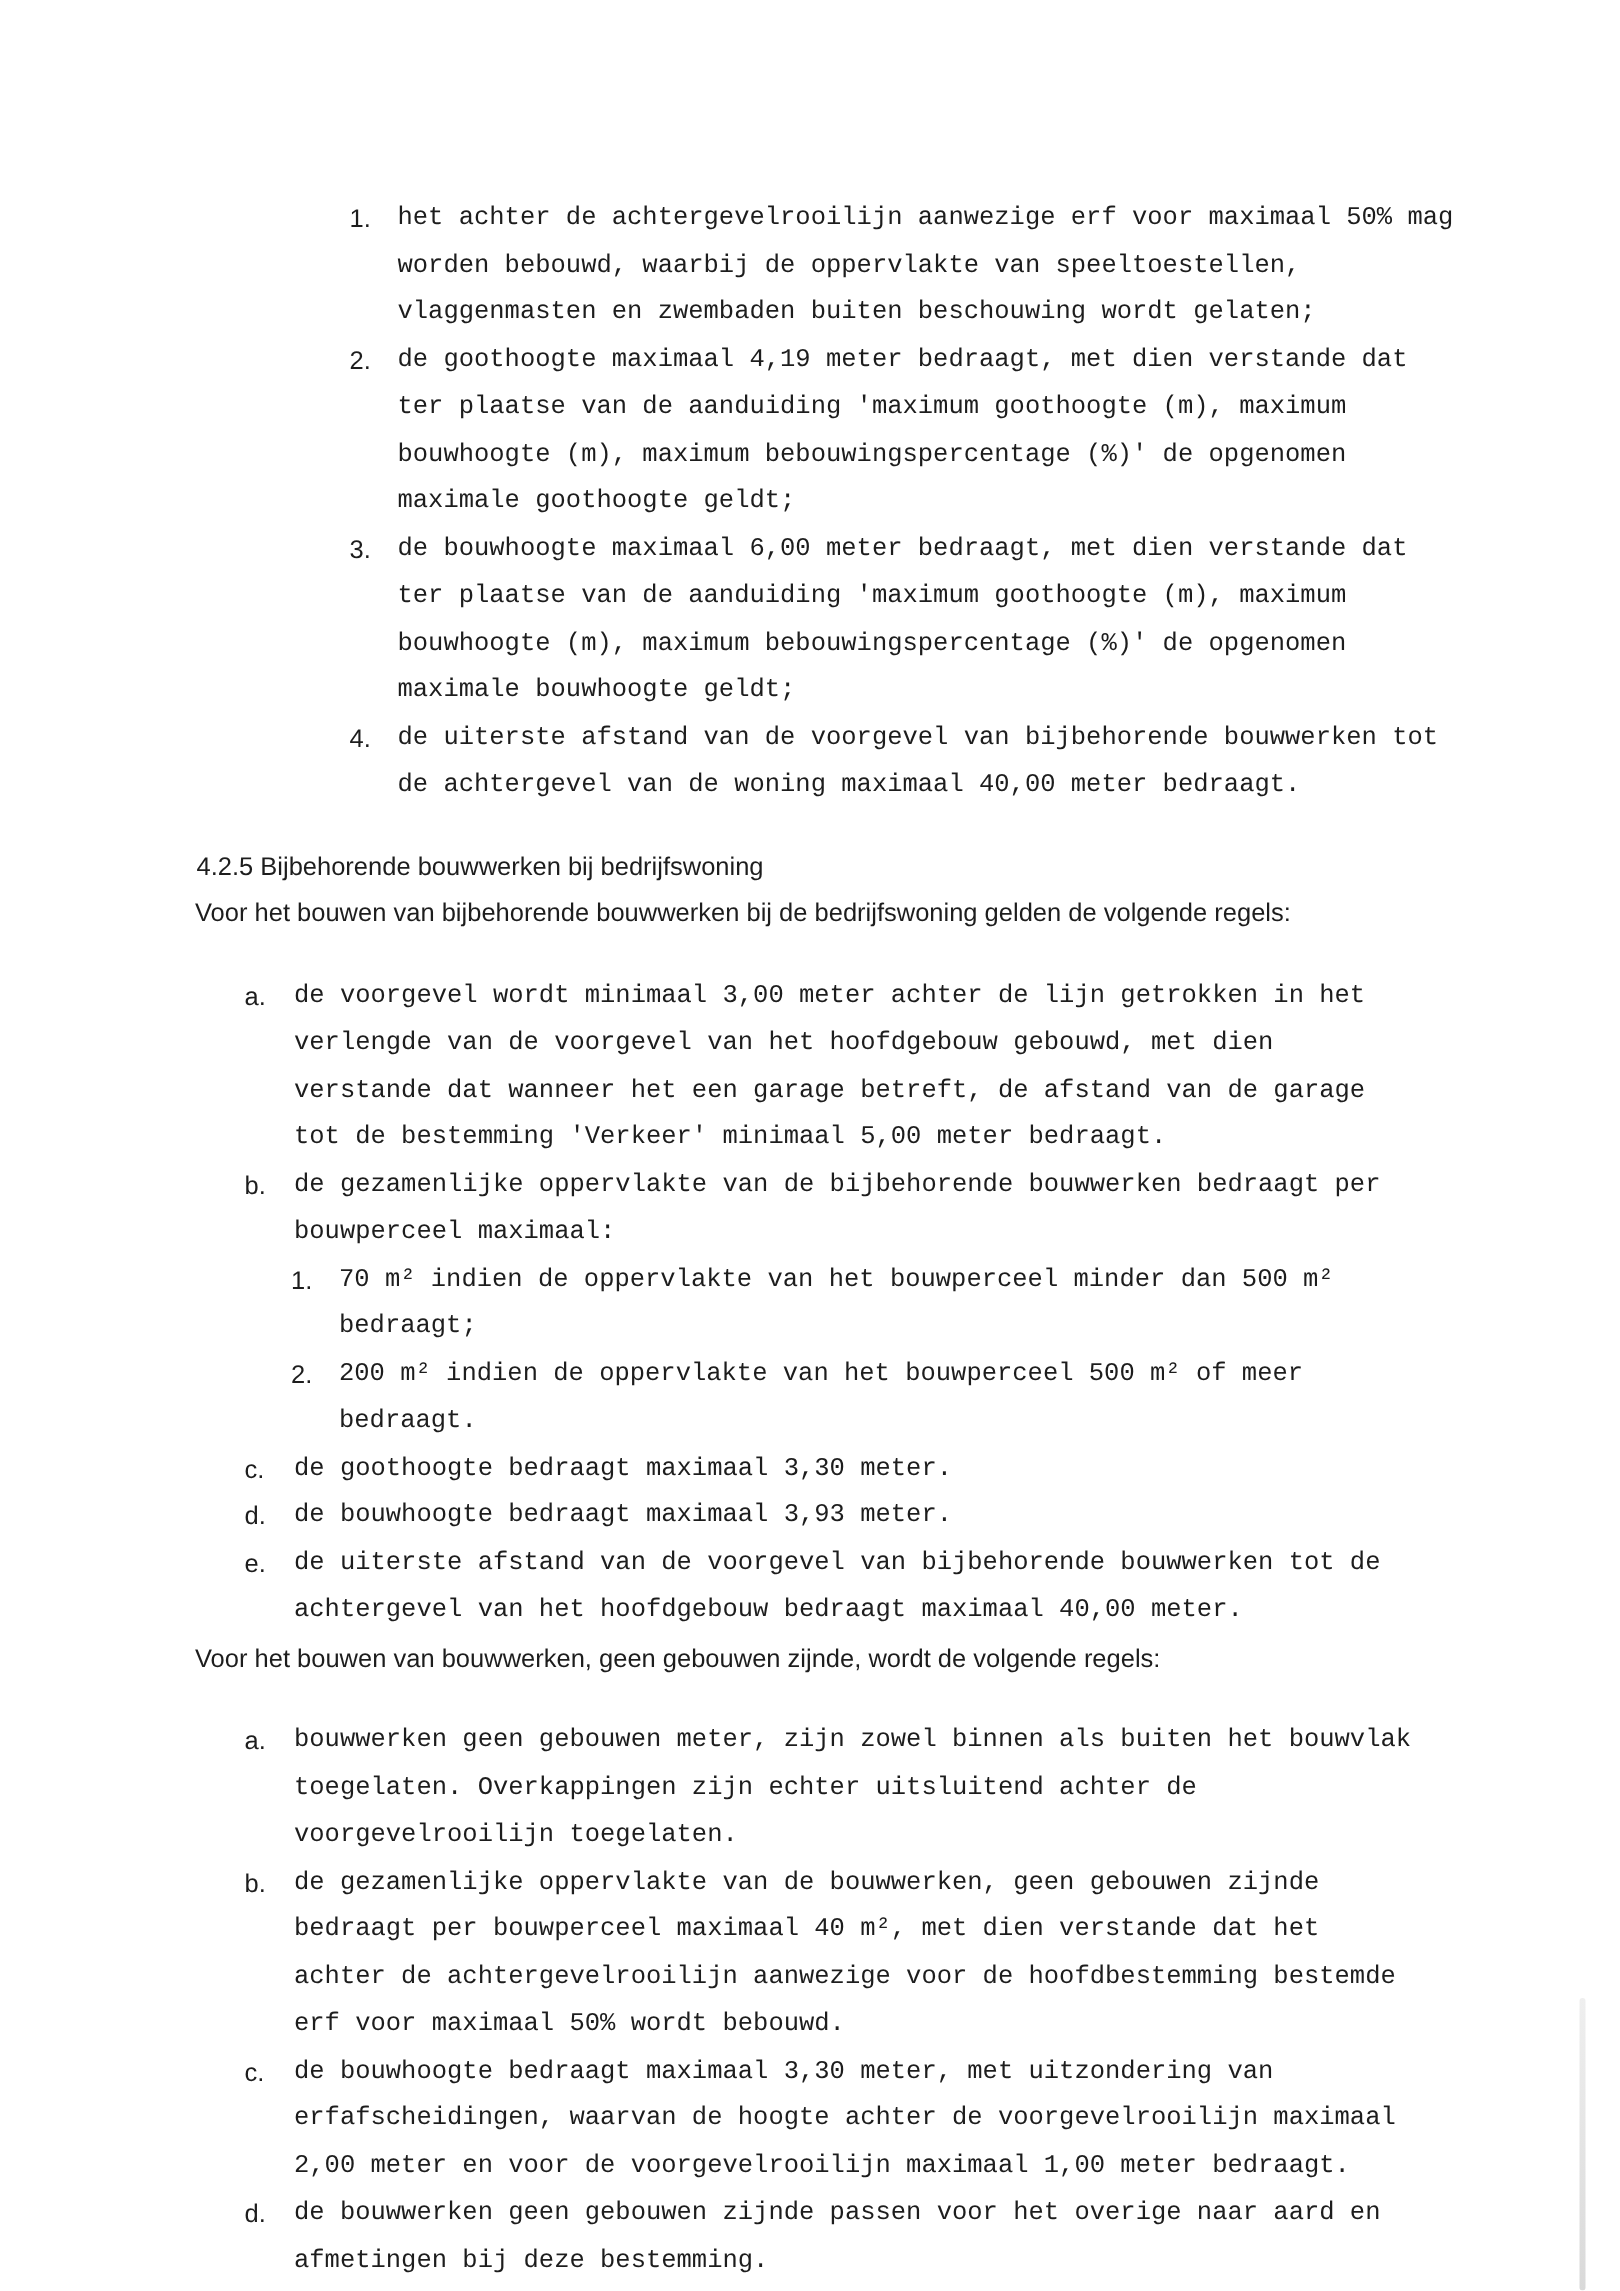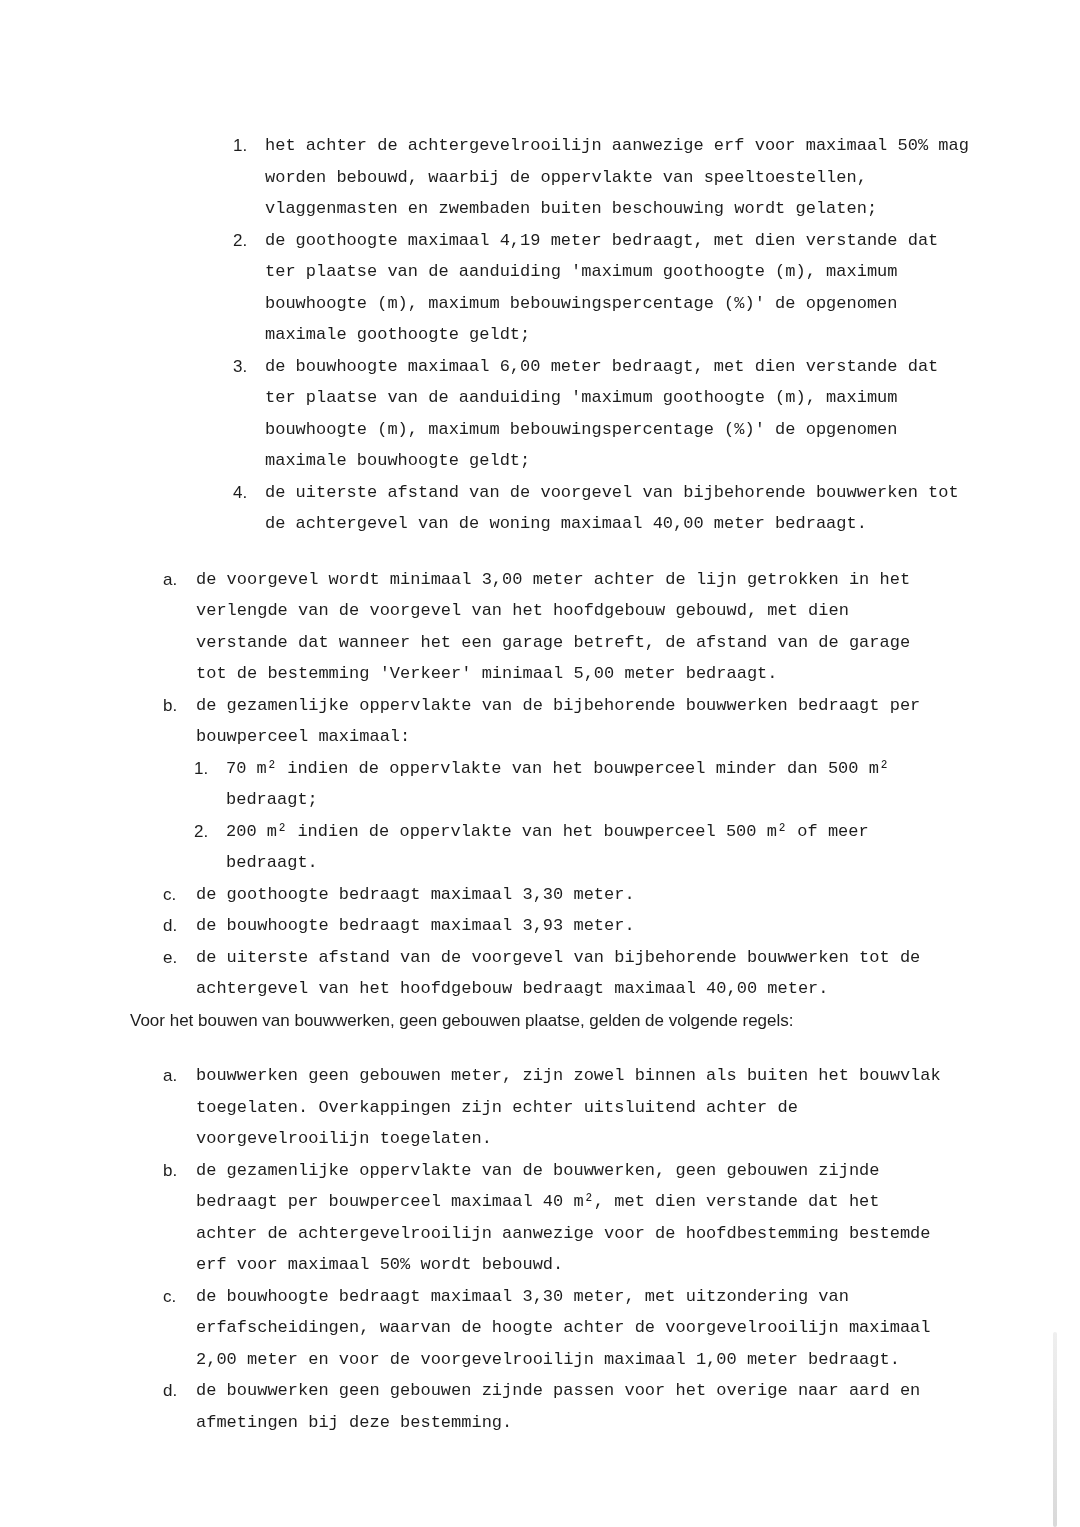--- a/index.html
+++ b/index.html
@@ -71,20 +71,22 @@
     <div class="row">
       <span class="marker">3.</span>
       <span class="txt">de bouwhoogte maximaal 6,00 meter bedraagt, met dien verstande dat ter plaatse van de aanduiding 'maximum goothoogte (m), maximum bouwhoogte (m), maximum bebouwingspercentage (%)' de opgenomen maximale bouwhoogte geldt;</span>
     </div>
     <div class="row">
       <span class="marker">4.</span>
       <span class="txt">de uiterste afstand van de voorgevel van bijbehorende bouwwerken tot de achtergevel van de woning maximaal 40,00 meter bedraagt.</span>
     </div>
   </div>
 
+  <div class="sec-heading body-text">4.2.5 Bijbehorende bouwwerken bij bedrijfswoning</div>
+  <div class="sec-intro body-text">Voor het bouwen van bijbehorende bouwwerken bij de bedrijfswoning gelden de volgende regels:</div>
 
   <div class="alpha-list body-text">
     <div class="row">
       <span class="marker">a.</span>
       <span class="txt">de voorgevel wordt minimaal 3,00 meter achter de lijn getrokken in het verlengde van de voorgevel van het hoofdgebouw gebouwd, met dien verstande dat wanneer het een garage betreft, de afstand van de garage tot de bestemming 'Verkeer' minimaal 5,00 meter bedraagt.</span>
     </div>
     <div class="row">
       <span class="marker">b.</span>
       <span class="txt">de gezamenlijke oppervlakte van de bijbehorende bouwwerken bedraagt per bouwperceel maximaal:</span>
     </div>
@@ -106,21 +108,21 @@
     <div class="row">
       <span class="marker">d.</span>
       <span class="txt">de bouwhoogte bedraagt maximaal 3,93 meter.</span>
     </div>
     <div class="row">
       <span class="marker">e.</span>
       <span class="txt">de uiterste afstand van de voorgevel van bijbehorende bouwwerken tot de achtergevel van het hoofdgebouw bedraagt maximaal 40,00 meter.</span>
     </div>
   </div>
 
-  <div class="sec-intro body-text">Voor het bouwen van bouwwerken, geen gebouwen plaatse, gelden de volgende regels:</div>
+  <div class="sec-intro body-text">Voor het bouwen van bouwwerken, geen gebouwen zijnde, wordt de volgende regels:</div>
 
   <div class="alpha-list body-text">
     <div class="row">
       <span class="marker">a.</span>
       <span class="txt">bouwwerken geen gebouwen meter, zijn zowel binnen als buiten het bouwvlak toegelaten. Overkappingen zijn echter uitsluitend achter de voorgevelrooilijn toegelaten.</span>
     </div>
     <div class="row">
       <span class="marker">b.</span>
       <span class="txt">de gezamenlijke oppervlakte van de bouwwerken, geen gebouwen zijnde bedraagt per bouwperceel maximaal 40 m², met dien verstande dat het achter de achtergevelrooilijn aanwezige voor de hoofdbestemming bestemde erf voor maximaal 50% wordt bebouwd.</span>
     </div>

